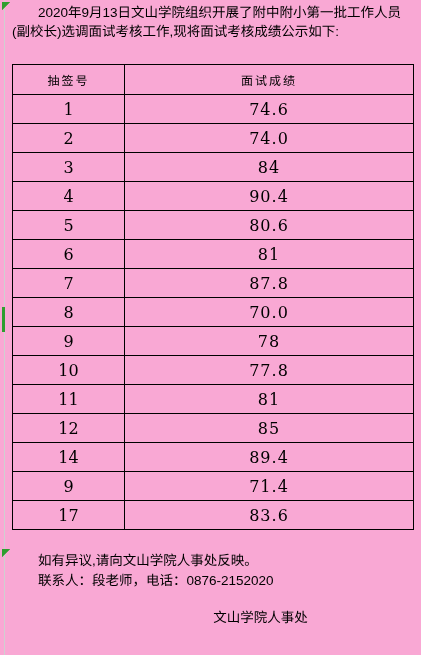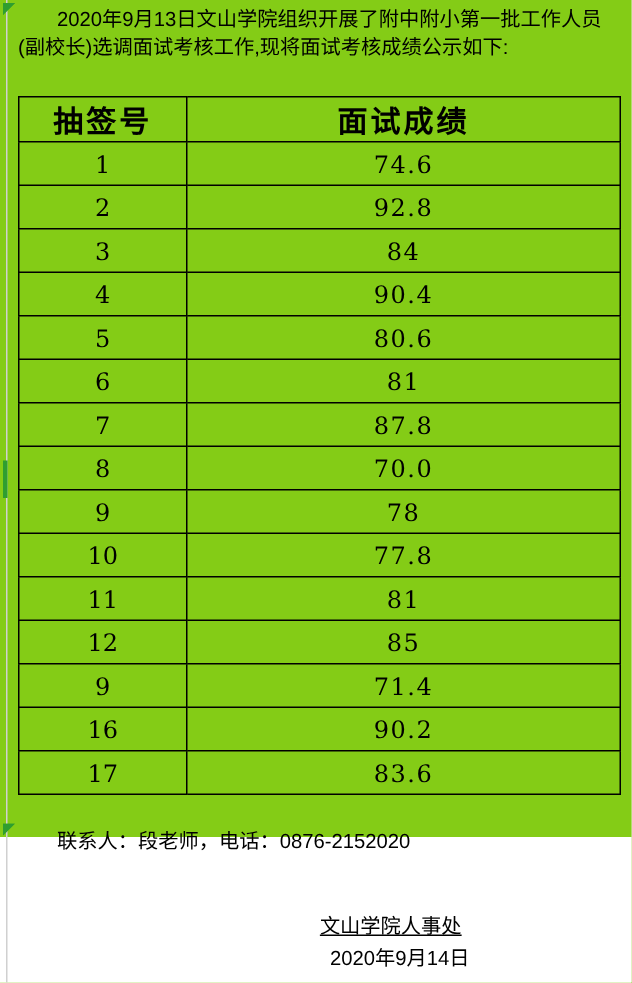--- a/index.html
+++ b/index.html
@@ -14,22 +14,22 @@
     overflow: hidden;
     font-family: "Liberation Sans", "DejaVu Sans", sans-serif;
     color: #000000;
     -webkit-font-smoothing: none;
   }
 
   
   .sheet {
     position: relative;
     width: 421px;
-    height: 558px;
-    background: #84cc16;
+    height: 655px;
+    background: #f9a8d4;
   }
 
   
   .gutter-line {
     position: absolute;
     left: 4px;
     top: 0;
     width: 1px;
     height: 655px;
     background: #d0d0d0;
@@ -84,22 +84,22 @@
 
   .score-table th,
   .score-table td {
     border: 1px solid #000000;
     text-align: center;
     vertical-align: middle;
     padding: 0;
   }
   .score-table th {
     height: 29px;
-    font-size: 20px;
-    font-weight: bold;
+    font-size: 12px;
+    font-weight: normal;
     font-family: "DejaVu Serif", "Liberation Serif", serif;
     letter-spacing: 2px;
   }
   .score-table td {
     height: 28px;
     font-size: 16px;
     font-family: "DejaVu Serif", "Liberation Serif", serif;
   }
   .score-table td.score-cell {
     letter-spacing: 1px;
@@ -124,21 +124,20 @@
     position: absolute;
     left: 12px;
     top: 607px;
     width: 401px;
     font-size: 13.5px;
     line-height: 21px;
     text-align: center;
   }
   .signature .sig-org {
     padding-left: 96px;
-    text-decoration: underline;
   }
   .signature .sig-date {
     padding-left: 108px;
   }
 </style>
 </head>
 <body>
 
 <div class="sheet">
 
@@ -165,21 +164,21 @@
         <th>面试成绩</th>
       </tr>
     </thead>
     <tbody id="scores-body">
         <tr>
           <td class="num-cell">1</td>
           <td class="score-cell">74.6</td>
         </tr>
         <tr>
           <td class="num-cell">2</td>
-          <td class="score-cell">92.8</td>
+          <td class="score-cell">74.0</td>
         </tr>
         <tr>
           <td class="num-cell">3</td>
           <td class="score-cell">84</td>
         </tr>
         <tr>
           <td class="num-cell">4</td>
           <td class="score-cell">90.4</td>
         </tr>
         <tr>
@@ -208,36 +207,36 @@
         </tr>
         <tr>
           <td class="num-cell">11</td>
           <td class="score-cell">81</td>
         </tr>
         <tr>
           <td class="num-cell">12</td>
           <td class="score-cell">85</td>
         </tr>
         <tr>
+          <td class="num-cell">14</td>
+          <td class="score-cell">89.4</td>
+        </tr>
+        <tr>
           <td class="num-cell">9</td>
           <td class="score-cell">71.4</td>
         </tr>
         <tr>
-          <td class="num-cell">16</td>
-          <td class="score-cell">90.2</td>
-        </tr>
-        <tr>
           <td class="num-cell">17</td>
           <td class="score-cell">83.6</td>
         </tr>
       </tbody>
   </table>
 
   <div class="footer-notes">
+    <div class="note-line">如有异议,请向文山学院人事处反映。</div>
     <div class="note-line">联系人：段老师，电话：0876-2152020</div>
   </div>
 
   <div class="signature">
     <div class="sig-org">文山学院人事处</div>
-    <div class="sig-date">2020年9月14日</div>
   </div>
 
 </div>
 
 </body></html>

